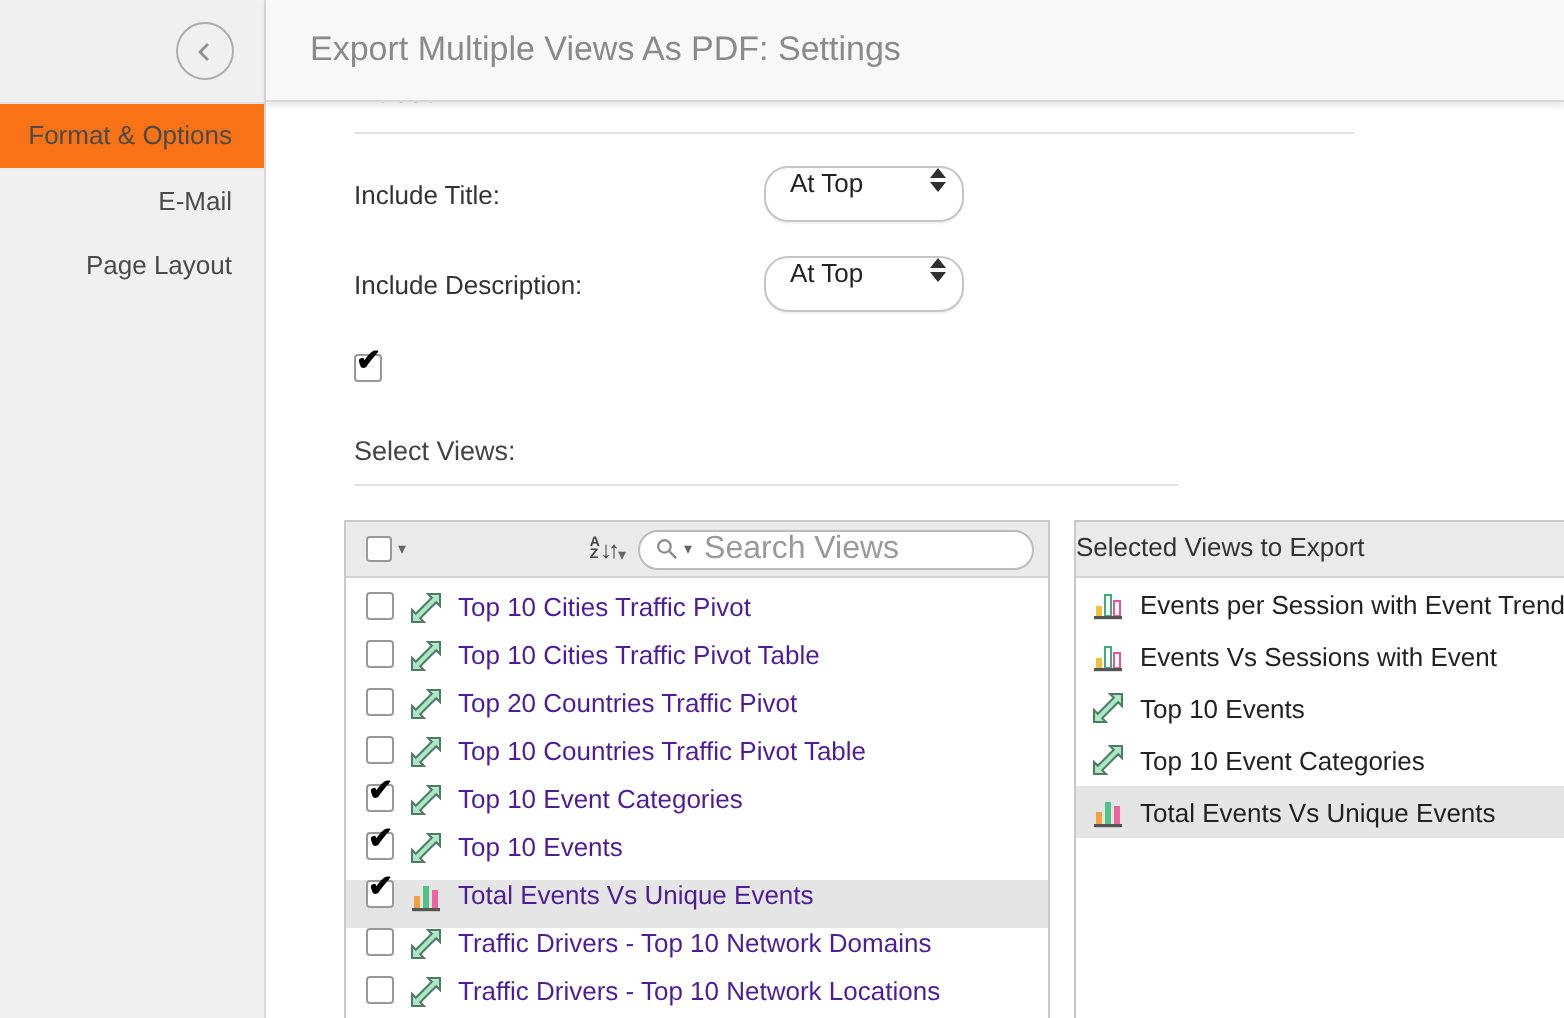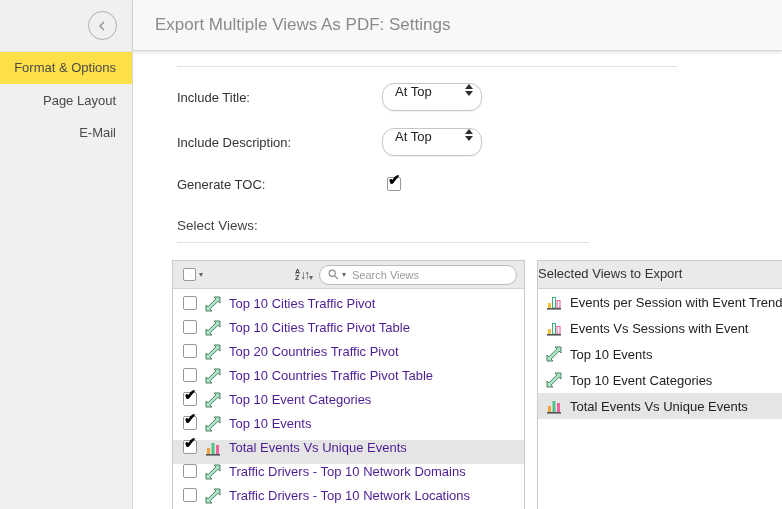--- a/index.html
+++ b/index.html
@@ -6,21 +6,21 @@
   body{width:782px;height:509px;overflow:hidden;font-family:"Liberation Sans",sans-serif;background:#fff;}
   .app{position:relative;width:782px;height:509px;display:flex;}
 
   
   .sidebar{width:133px;flex:none;background:#f0f0f0;border-right:1px solid #d9d9d9;box-sizing:border-box;}
   .sidebar-top{height:51px;position:relative;}
   .back-btn{position:absolute;right:15px;top:11px;width:29px;height:29px;border-radius:50%;
     border:1.5px solid #aeaeae;background:transparent;display:flex;align-items:center;justify-content:center;
     cursor:pointer;padding:0;}
   .nav-item{height:32px;line-height:32px;text-align:right;padding-right:16px;font-size:13px;color:#4a4a4a;cursor:pointer;}
-  .nav-item.active{background:#fde047;border-top:1px solid #e3e3e3;border-bottom:1px solid #ececec;}
+  .nav-item.active{background:#f97316;border-top:1px solid #e3e3e3;border-bottom:1px solid #ececec;}
 
   
   .main{flex:1;display:flex;flex-direction:column;min-width:0;}
   .main-header{height:50px;flex:none;background:#f8f8f8;border-bottom:1px solid #d8d8d8;
     box-shadow:0 2px 3px rgba(0,0,0,0.10);display:flex;align-items:center;padding-left:22px;position:relative;z-index:2;text-align:right;}
   .main-title{font-size:17px;color:#8a8a8a;}
   .content{flex:1;background:#fff;overflow:hidden;position:relative;z-index:1;}
 
   .clip-wrap{height:4px;overflow:hidden;margin-left:44px;}
   .clip-wrap .clip-text{font-size:13px;color:#666;display:block;margin-top:-12px;}
@@ -53,21 +53,21 @@
   .list-panel{width:353px;flex:none;border:1px solid #c9c9c9;box-sizing:border-box;background:#fff;display:flex;flex-direction:column;}
   .list-header{height:27px;flex:none;background:#eaeaea;border-bottom:1px solid #d2d2d2;display:flex;align-items:center;padding:0 7px 0 10px;}
   .hdr-cb{width:13px;height:13px;}
   .caret{font-size:8px;color:#666;margin-left:3px;line-height:1;}
   .sort-icon{margin-left:auto;display:flex;align-items:center;cursor:pointer;}
   .sort-icon .az{display:flex;flex-direction:column;font-size:7px;line-height:6px;color:#444;font-weight:bold;}
   .sort-icon .arr{font-size:12px;color:#444;line-height:1;letter-spacing:-2px;}
   .sort-icon .caret{margin-top:6px;margin-left:1px;}
   .search-pill{width:198px;height:20px;flex:none;border:1px solid #bbb;border-radius:11px;background:#fff;
     display:flex;align-items:center;padding:0 8px;margin-left:6px;box-sizing:border-box;}
-  .search-pill input{border:none;outline:none;flex:1;font-size:11px;color:#0c4a6e;background:transparent;min-width:0;margin-left:4px;font-family:"Liberation Sans",sans-serif;}
+  .search-pill input{border:none;outline:none;flex:1;font-size:16px;color:#0c4a6e;background:transparent;min-width:0;margin-left:4px;font-family:"Liberation Sans",sans-serif;}
   .search-pill input::placeholder{color:#9a9a9a;}
   .list-body{flex:1;overflow:hidden;}
   .list-row{height:24px;display:flex;align-items:flex-start;padding-left:10px;gap:8px;font-size:13px;color:#4c1d95;cursor:pointer;}
   .list-row.highlighted{background:#e5e5e5;}
   .list-row.partial{margin-top:-17px;}
   .row-icon{width:16px;height:16px;flex:none;display:flex;align-items:center;justify-content:center;}
   .row-label{white-space:nowrap;}
 
   .selected-panel{flex:1;border-left:1px solid #c9c9c9;border-top:1px solid #c9c9c9;box-sizing:border-box;background:#fff;display:flex;flex-direction:column;min-width:0;}
   .selected-header{height:27px;flex:none;background:#eaeaea;border-bottom:1px solid #d2d2d2;line-height:26px;font-size:13px;color:#333;}
@@ -82,22 +82,22 @@
   <aside class="sidebar">
     <div class="sidebar-top">
       <button class="back-btn">
         <svg width="12" height="12" viewBox="0 0 12 12">
           <polyline points="7,2 3,6 7,10" fill="none" stroke="#909090" stroke-width="1.4"></polyline>
         </svg>
       </button>
     </div>
     <nav>
       <div class="nav-item active">Format &amp; Options</div>
+      <div class="nav-item">E-Mail</div>
       <div class="nav-item">Page Layout</div>
-      <div class="nav-item">E-Mail</div>
     </nav>
   </aside>
 
   <main class="main">
     <header class="main-header">
       <span class="main-title">Export Multiple Views As PDF: Settings</span>
     </header>
 
     <div class="content">
 
@@ -122,21 +122,20 @@
         <div class="select">
           <span class="val">At Top</span>
           <span class="arrows">
               <span class="tri-up"></span>
               <span class="tri-down"></span>
             </span>
         </div>
       </div>
 
       <div class="form-row row3">
-        <span class="f-label">Generate TOC:</span>
         <span class="cb checked" id="toc-checkbox"></span>
       </div>
 
       <div class="section-label">Select Views:</div>
       <hr class="divider d2">
 
       <div class="panels">
 
         <div class="list-panel">
           <div class="list-header">

